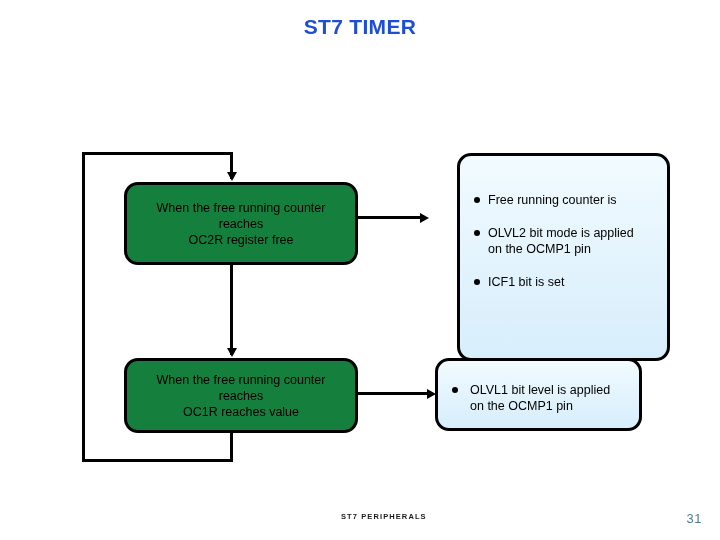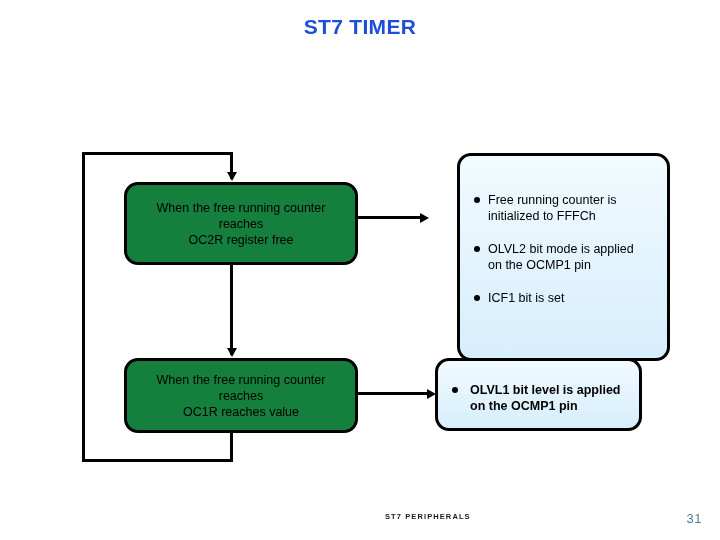--- a/index.html
+++ b/index.html
@@ -85,21 +85,21 @@
   .bullet-item .btext { display: block; }
 
   
   #box-oc2r   { left: 124px; top: 182px; width: 234px; height: 83px; }
   #box-effect1{ left: 428px; top: 153px; width: 213px; height: 208px;
                 padding: 36px 14px 0 14px; margin-left: 29px; }
   #box-oc1r   { left: 124px; top: 358px; width: 234px; height: 75px; }
   #box-effect2{ left: 435px; top: 358px; width: 207px; height: 73px;
                 padding: 21px 12px 0 14px; }
 
-  #box-effect2 .bullet-item { padding-left: 18px; font-weight: bold; }
+  #box-effect2 .bullet-item { padding-left: 18px; }
 
   
   .line { position: absolute; background: #000000; }
   .h3 { height: 3px; }
   .v3 { width: 3px; }
 
   
   #loop-spine   { left: 82px;  top: 152px; width: 3px; height: 310px; }
   
   #loop-top     { left: 82px;  top: 152px; width: 151px; height: 3px; }
@@ -136,21 +136,20 @@
 
   
   .footer-left {
     position: absolute;
     left: 341px;
     top: 512px;
     color: #1a1a1a;
     font-size: 7.5px;
     letter-spacing: 1.1px;
     font-weight: bold;
-    margin-left: 44px;
   }
   .footer-page {
     position: absolute;
     right: 18px;
     top: 511px;
     color: #4e7c96;
     font-size: 13px;
     letter-spacing: 0.5px;
   }
 </style>
@@ -186,21 +185,20 @@
       <div>reaches</div>
       <div>OC2R register free</div>
     </div>
   </div>
 
   <div class="fbox right" id="box-effect1">
     <ul class="bullet-list">
       <li class="bullet-item">
         <span class="dot"></span>
         <span class="btext">Free running counter is</span>
-        <span class="btext">initialized to FFFCh</span>
       </li>
       <li class="bullet-item">
         <span class="dot"></span>
         <span class="btext">OLVL2 bit mode is applied</span>
         <span class="btext">on the OCMP1 pin</span>
       </li>
       <li class="bullet-item">
         <span class="dot"></span>
         <span class="btext">ICF1 bit is set</span>
       </li>

